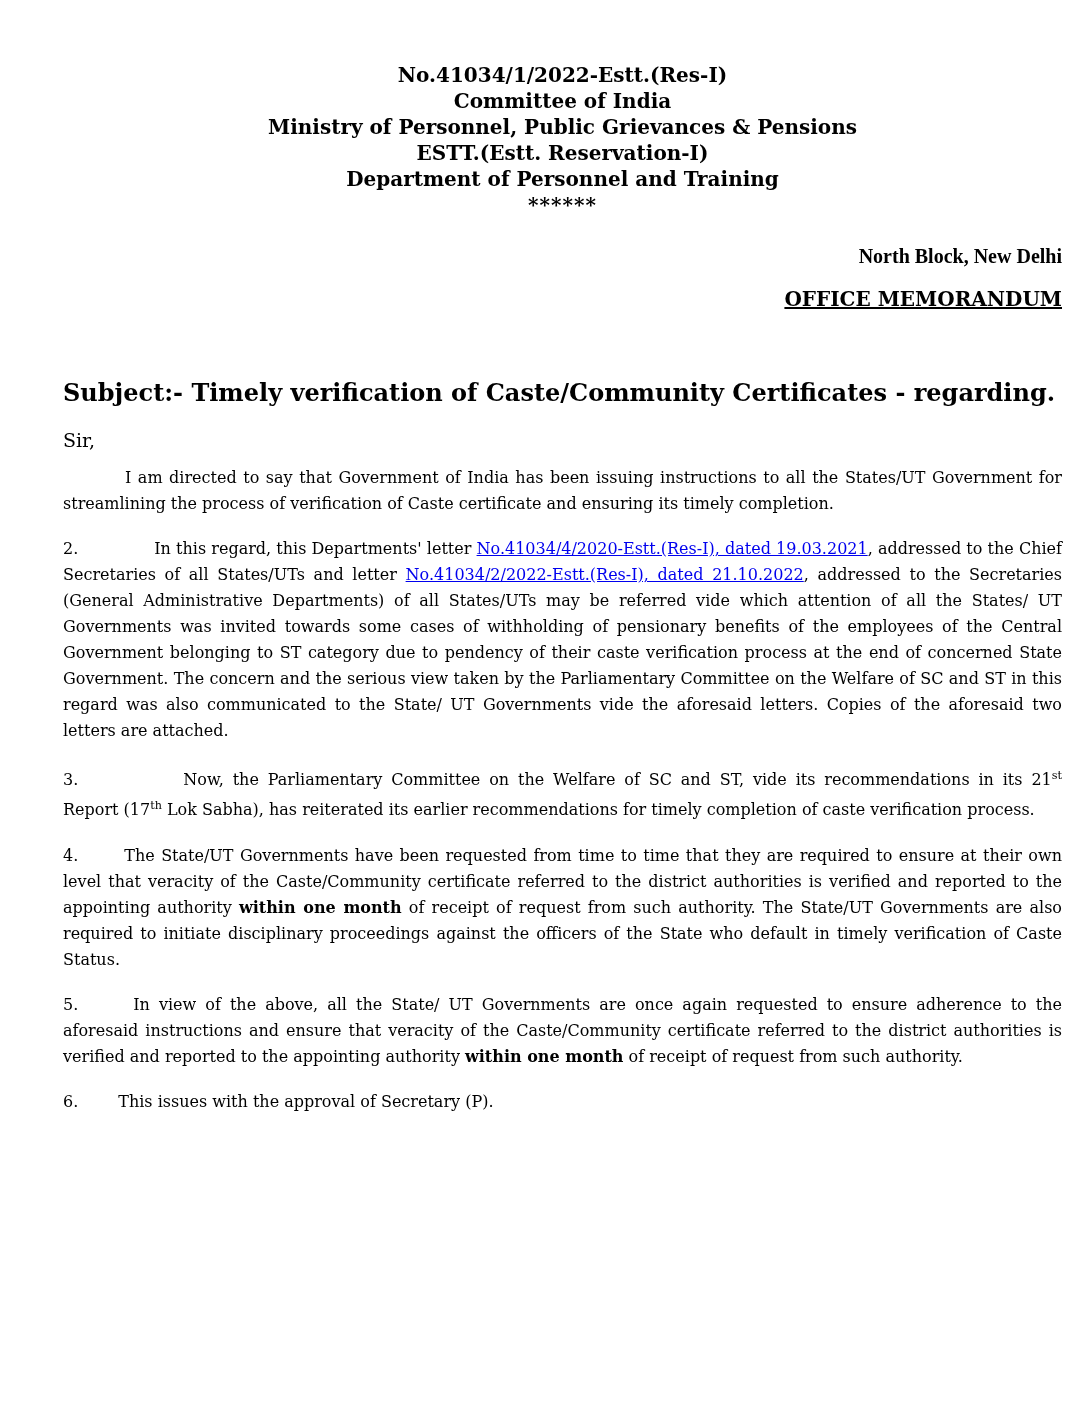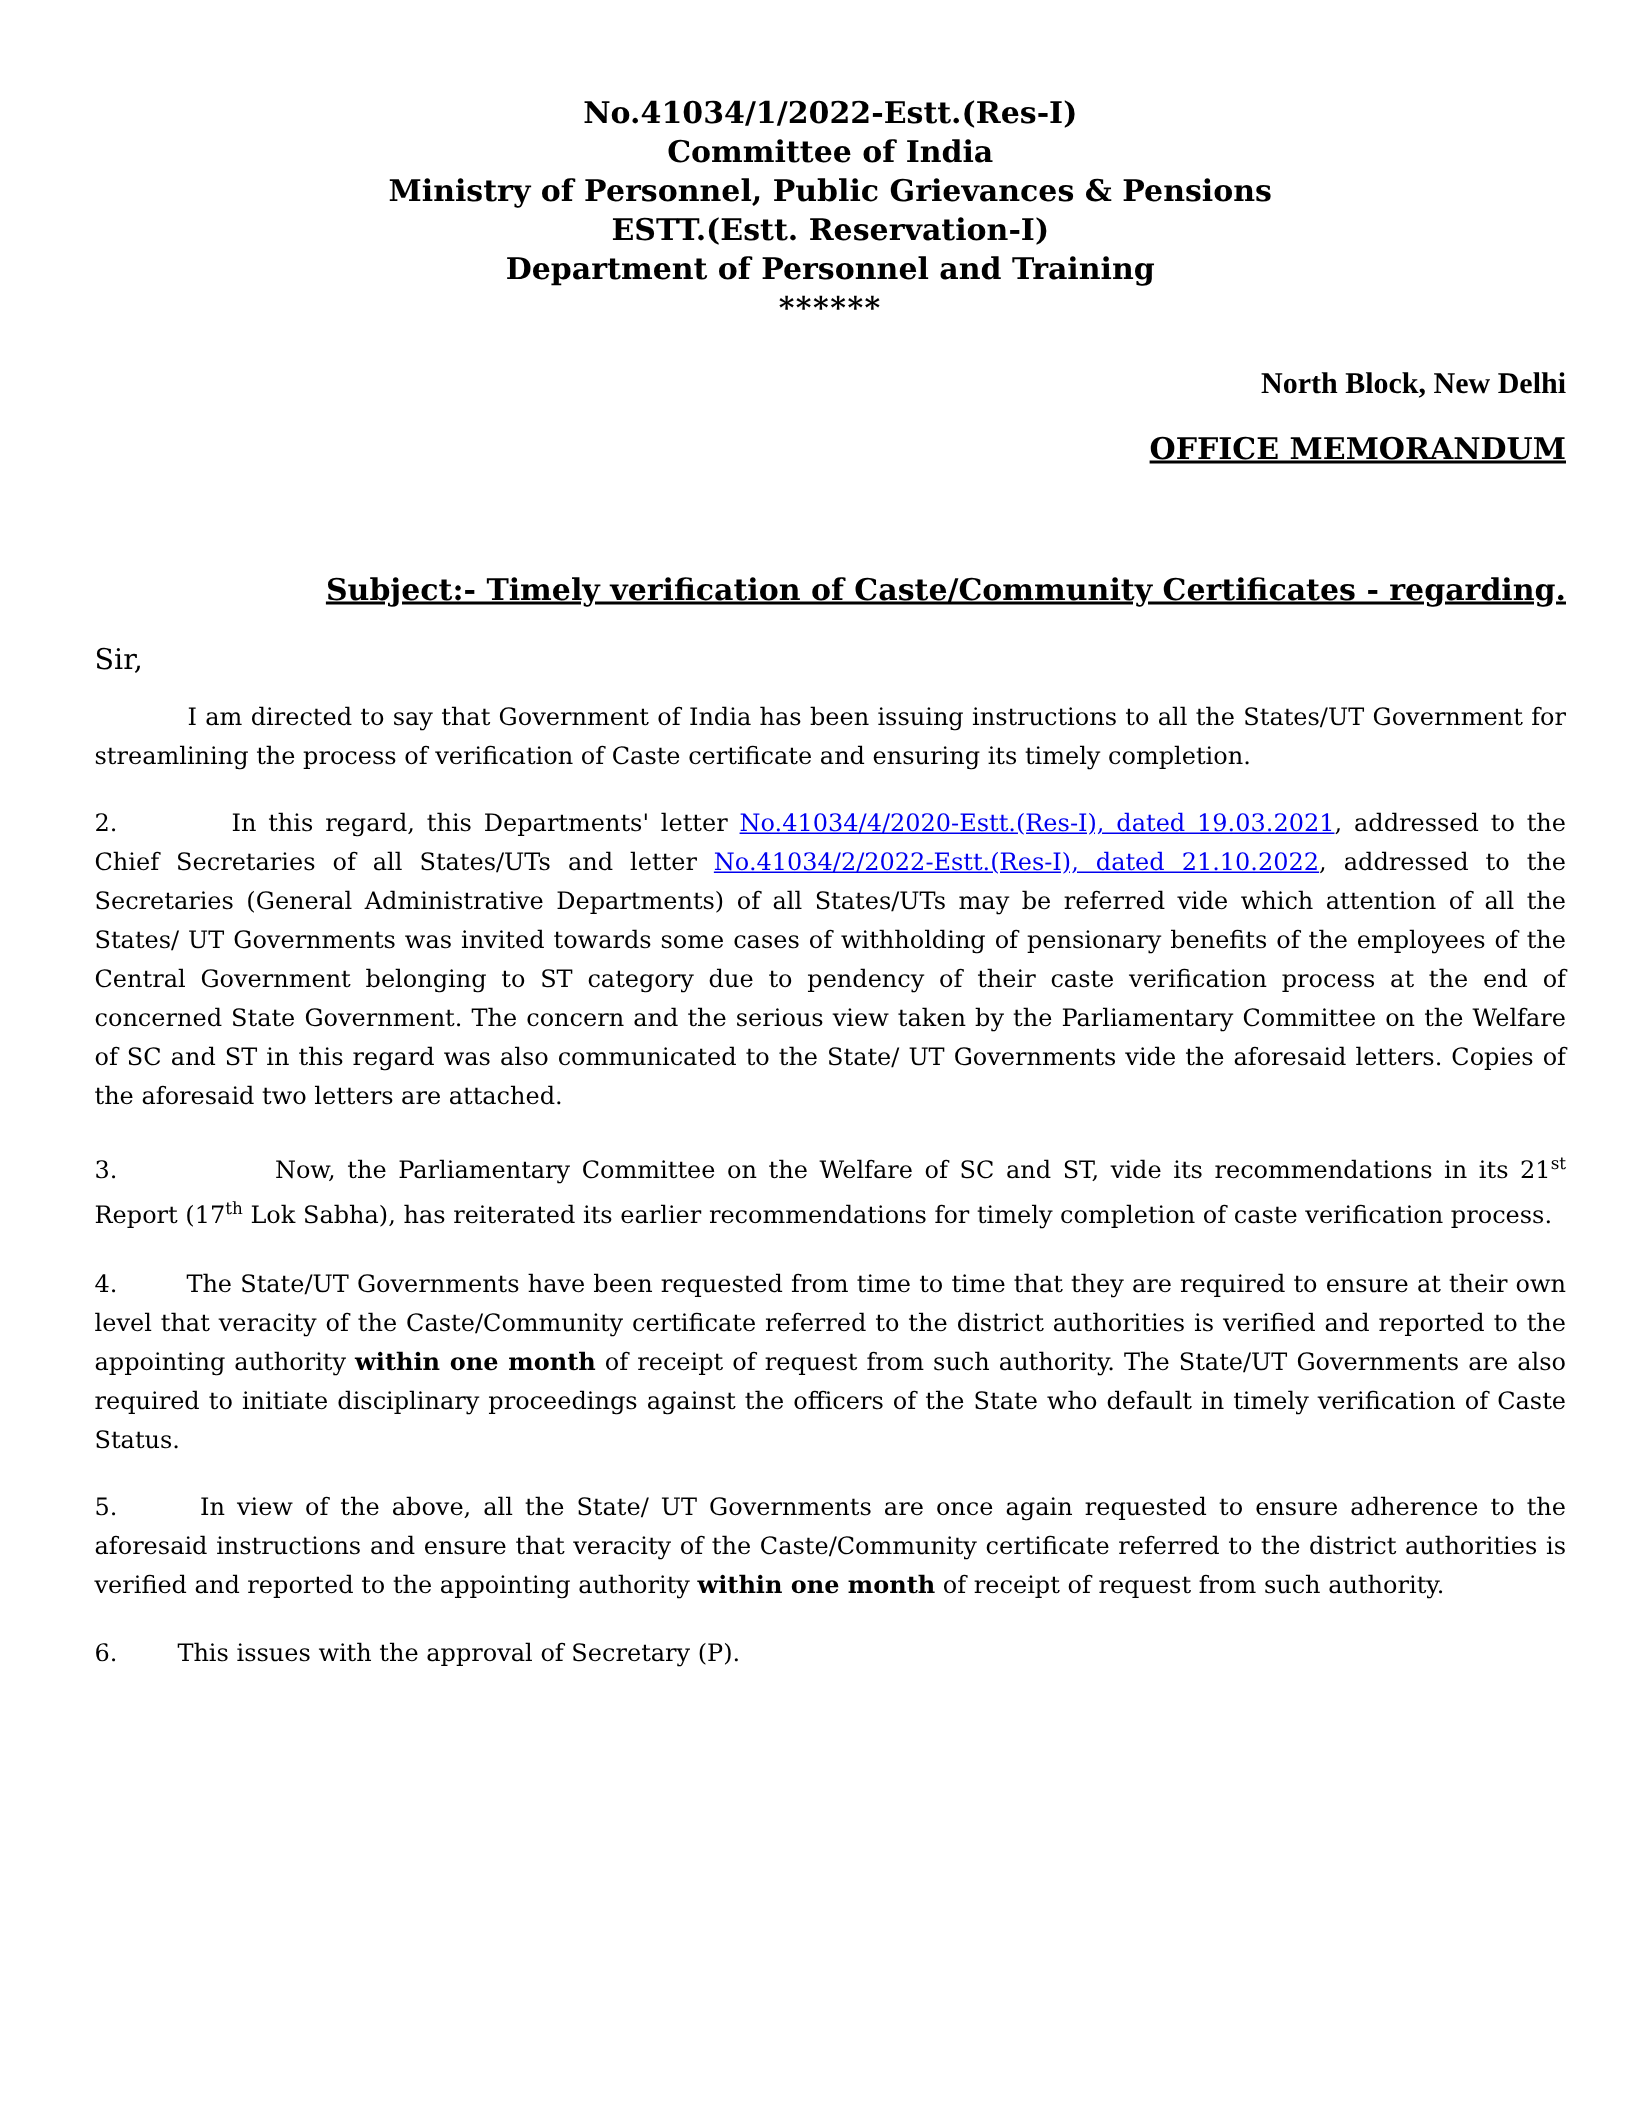--- a/index.html
+++ b/index.html
@@ -8,21 +8,21 @@
     width: 1088px; height: 1408px;
     background: #ffffff;
     overflow: hidden;
   }
   body {
     font-family: "DejaVu Serif", "Liberation Serif", serif;
     color: var(--ink);
   }
   .page {
     width: 1088px; height: 1248px;
-    padding: 62px 44px 40px 63px;
+    padding: 62px 26px 40px 63px;
   }
   
   .header { text-align: center; margin-bottom: 25px; }
   .hline {
     font-weight: bold;
     font-size: 20px;
     line-height: 26px;
   }
   .hline.stars { letter-spacing: 1px; }
   
@@ -36,25 +36,24 @@
   .om-title {
     text-align: right;
     font-weight: bold;
     font-size: 20px;
     line-height: 26px;
     text-decoration: underline;
     margin-bottom: 68px;
   }
   
   .subject {
-    text-align: right;
+    text-align: left;
     font-weight: bold;
-    font-size: 20px;
+    font-size: 24px;
     line-height: 26px;
-    text-decoration: underline;
     margin-bottom: 21px;
   }
   
   .salutation {
     font-size: 19px;
     line-height: 26px;
     margin-bottom: 12px;
   }
   
   .para {

